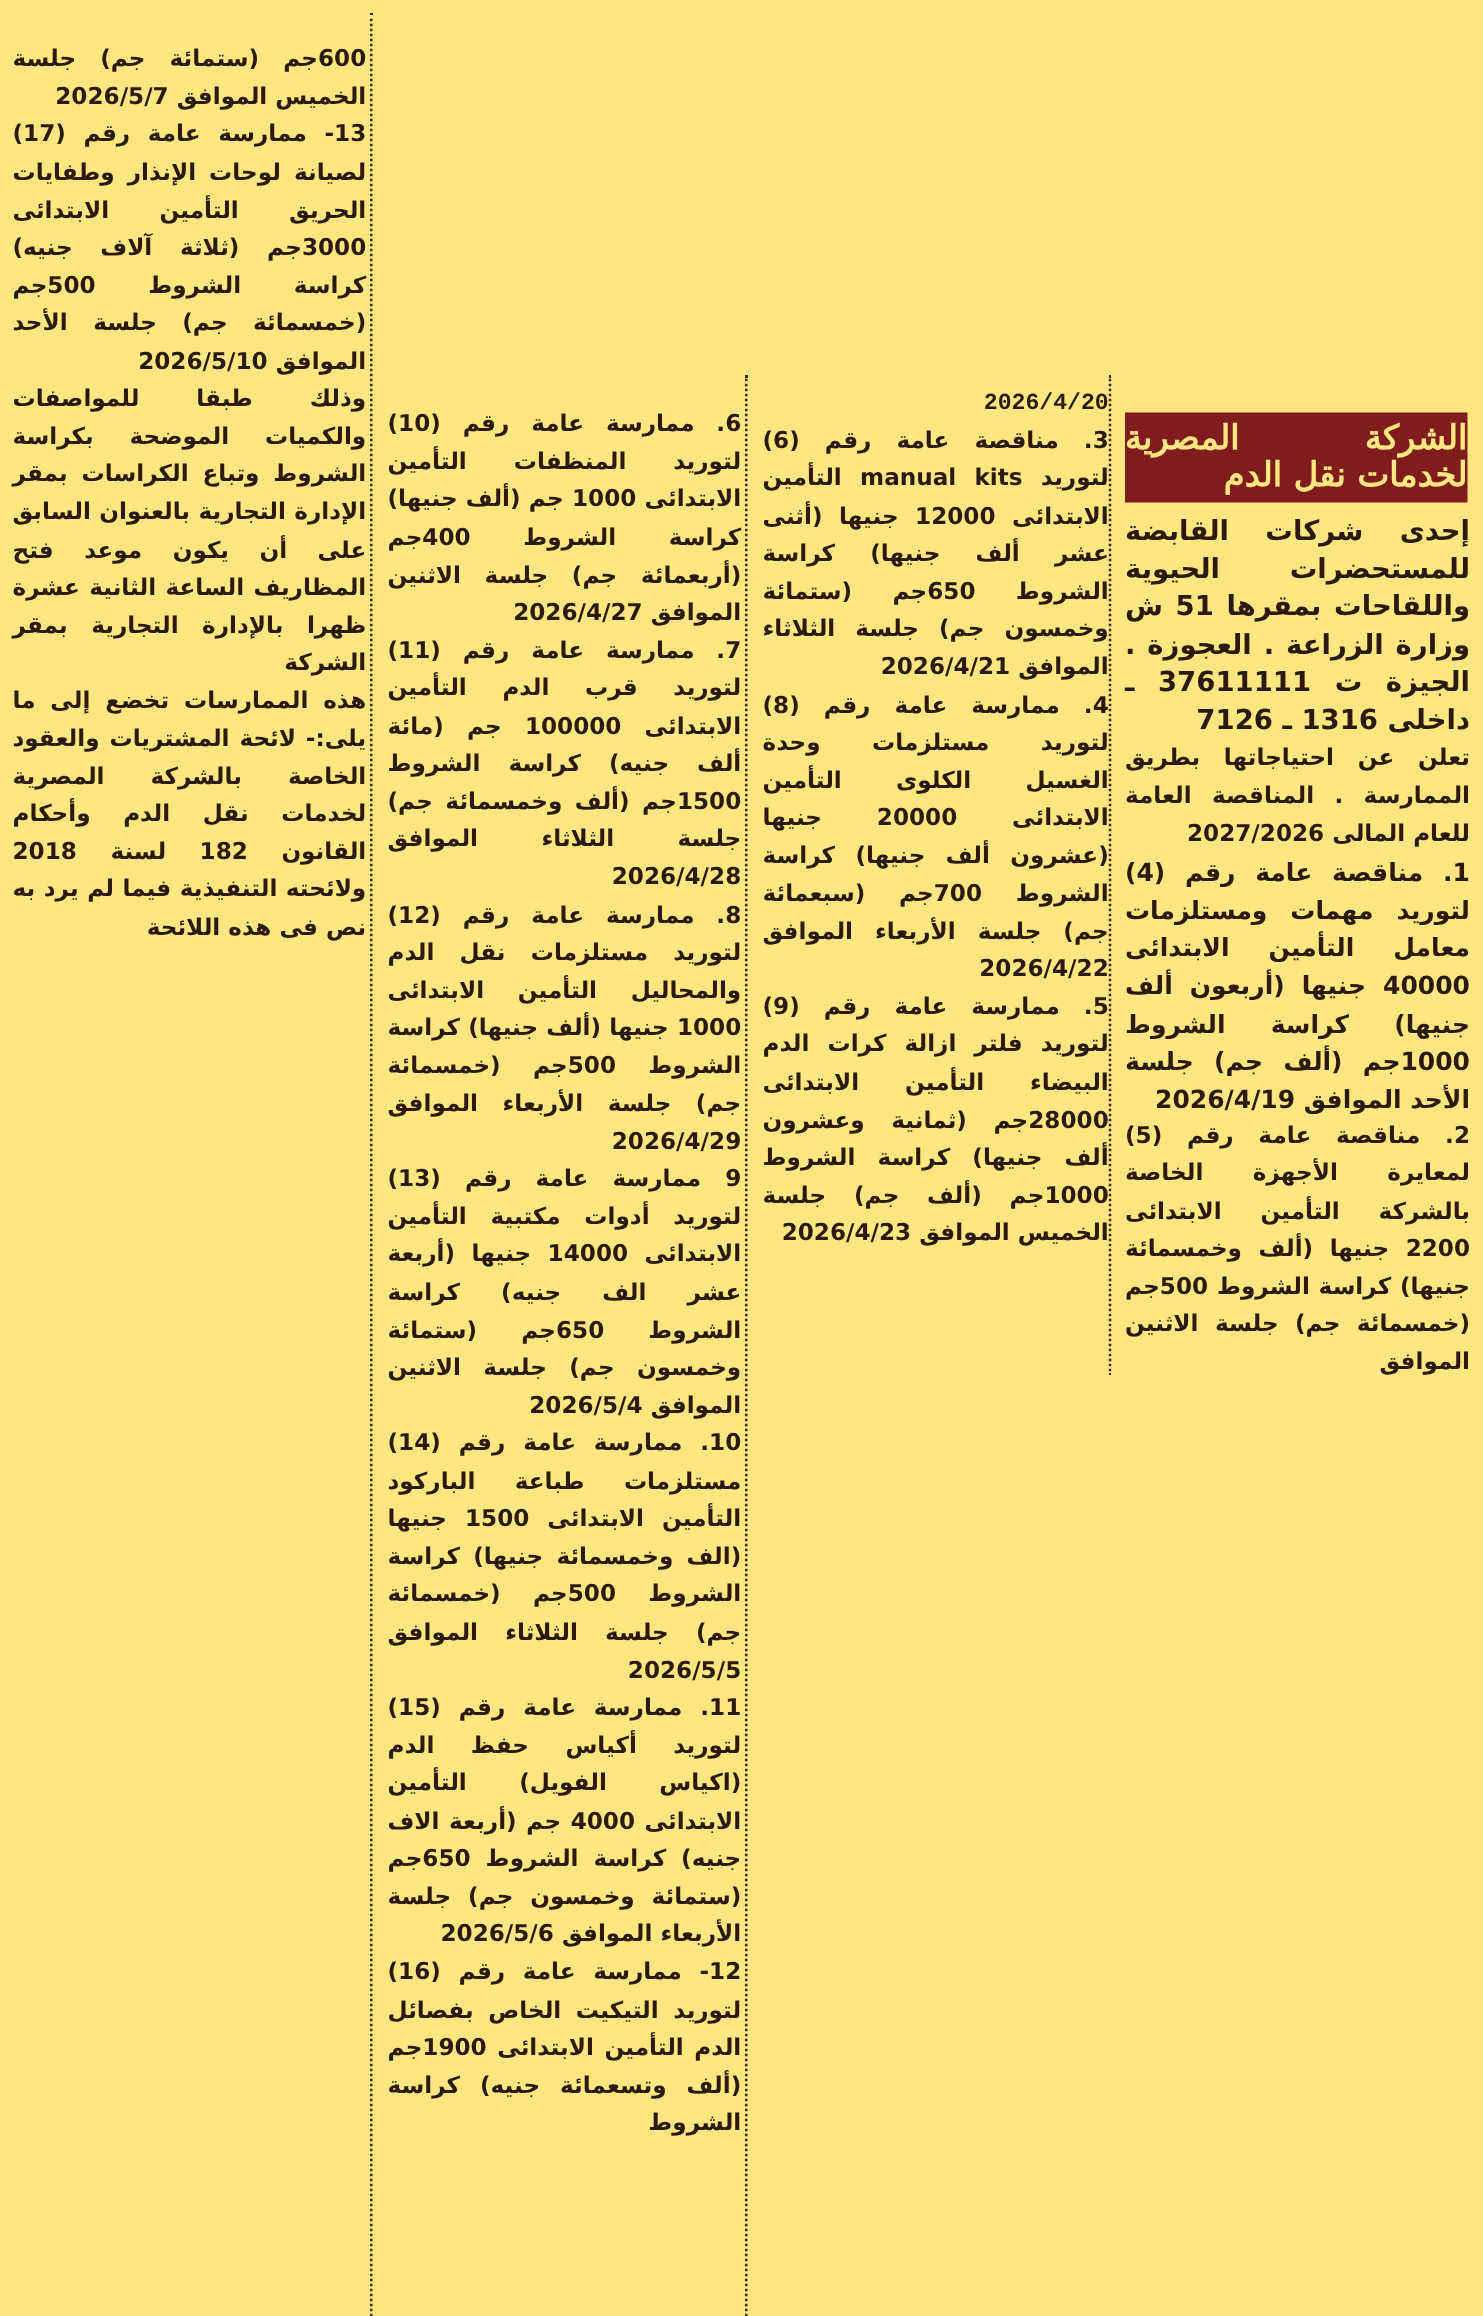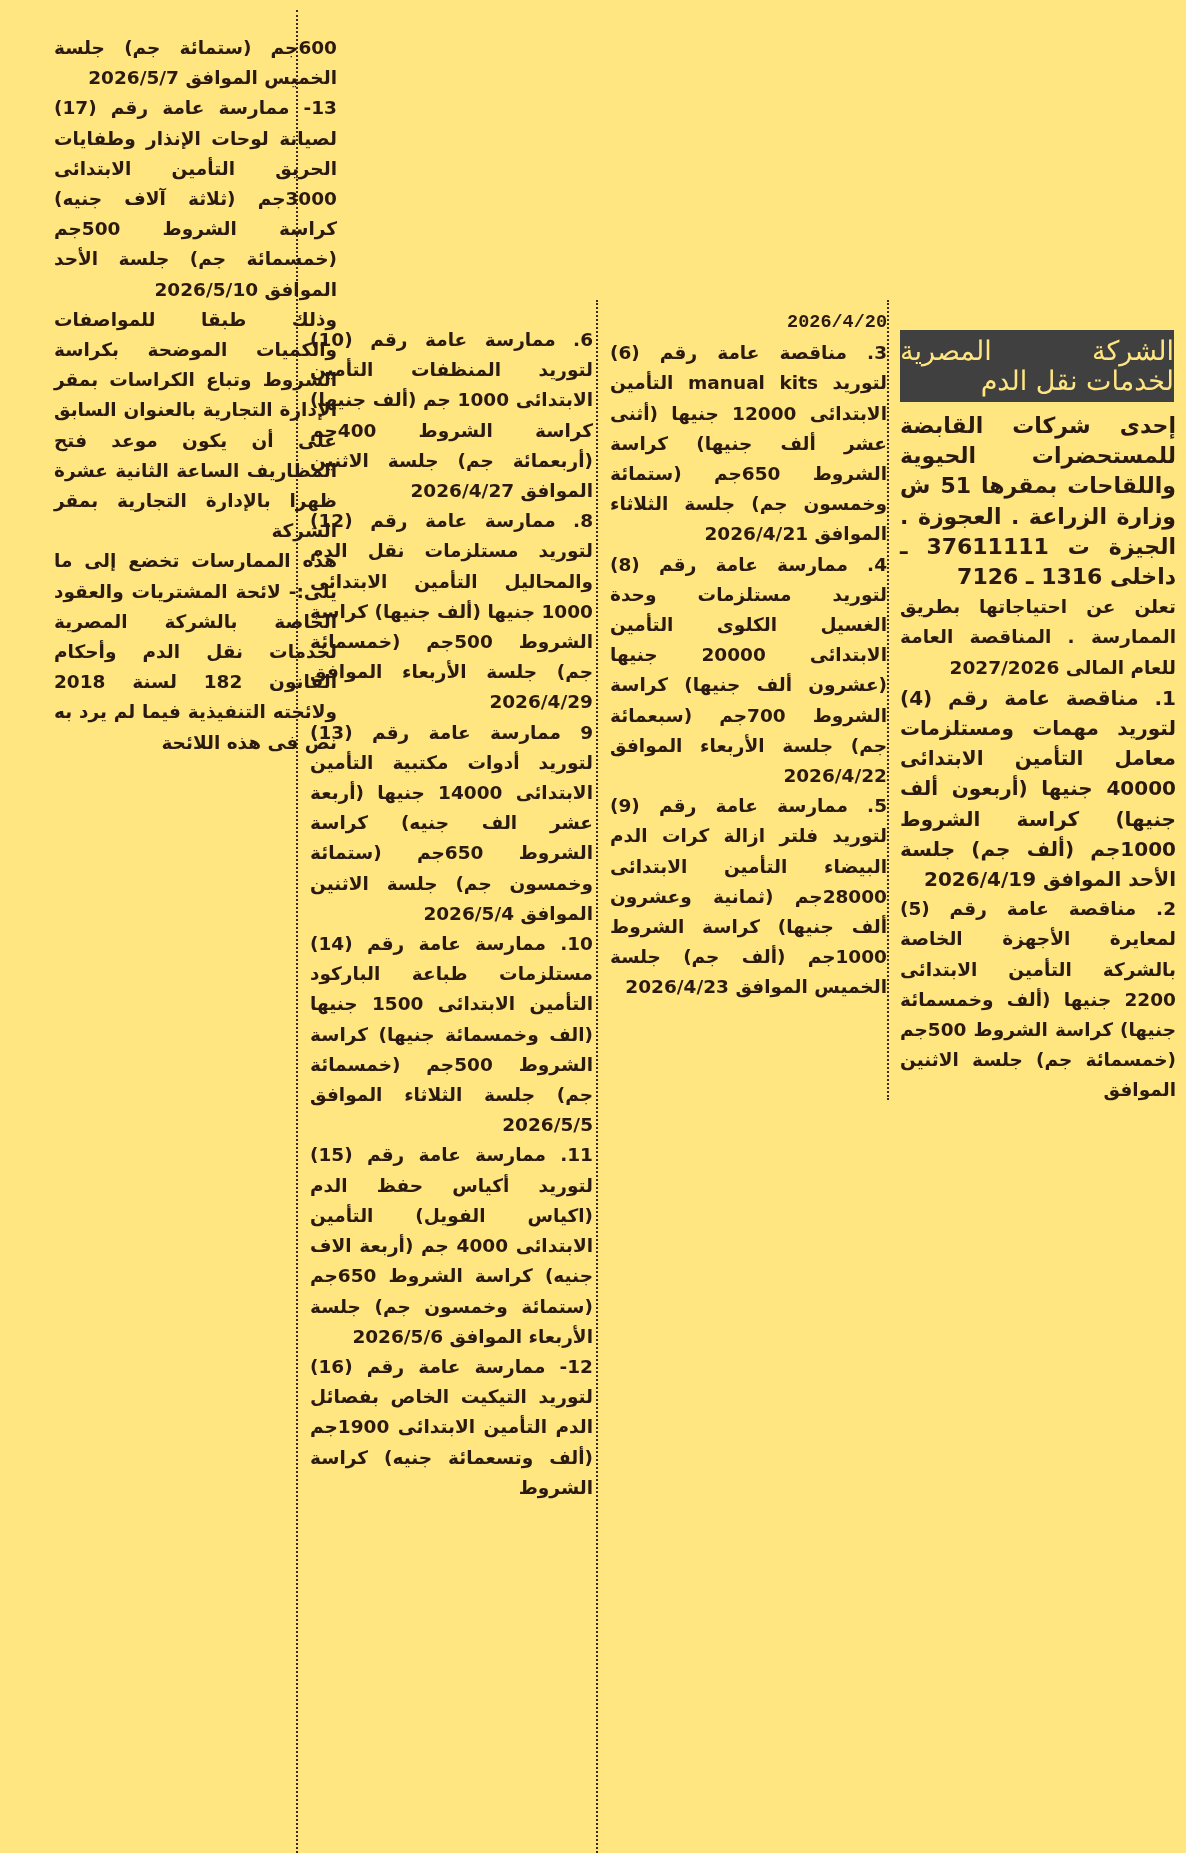--- a/index.html
+++ b/index.html
@@ -23,31 +23,31 @@
   }
   .col p { margin: 0; }
   .vrule {
     position: absolute;
     width: 0;
     border-left: 2px dotted #3a2a1a;
   }
   #col1 { left: 900px; top: 330px; width: 276px; }
   #col2 { left: 610px; top: 308px; width: 277px; }
   #col3 { left: 310px; top: 325px; width: 283px; }
-  #col4 { left: 10px;  top: 33px;  width: 283px; margin-left: 44px; }
+  #col4 { left: 10px;  top: 33px;  width: 283px; }
   .title-box {
-    background: #404040;
+    background: #7f1d1d;
     color: #ffe680;
     height: 72px;
     display: flex;
     align-items: center;
     justify-content: center;
     font-family: "DejaVu Serif", serif;
     font-size: 27px;
-    font-weight: normal;
+    font-weight: bold;
     letter-spacing: -1px;
     margin-bottom: 9px;
     margin-right: 2px;
   }
   .intro { font-size: 22px; }
   .tight { font-size: 20px; }
   .date-line { font-family: Liberation Mono, monospace; }
 </style>
 </head>
 <body>
@@ -68,20 +68,21 @@
 
 <div class="col" id="col2">
   <p class="date-line">2026/4/20</p>
   <p>3. مناقصة عامة رقم (6) لتوريد manual kits التأمين الابتدائى 12000 جنيها (أثنى عشر ألف جنيها) كراسة الشروط 650جم (ستمائة وخمسون جم) جلسة الثلاثاء الموافق 2026/4/21</p>
   <p>4. ممارسة عامة رقم (8) لتوريد مستلزمات وحدة الغسيل الكلوى التأمين الابتدائى 20000 جنيها (عشرون ألف جنيها) كراسة الشروط 700جم (سبعمائة جم) جلسة الأربعاء الموافق 2026/4/22</p>
   <p>5. ممارسة عامة رقم (9) لتوريد فلتر ازالة كرات الدم البيضاء التأمين الابتدائى 28000جم (ثمانية وعشرون ألف جنيها) كراسة الشروط 1000جم (ألف جم) جلسة الخميس الموافق 2026/4/23</p>
 </div>
 
 <div class="col" id="col3">
   <p>6. ممارسة عامة رقم (10) لتوريد المنظفات التأمين الابتدائى 1000 جم (ألف جنيها) كراسة الشروط 400جم (أربعمائة جم) جلسة الاثنين الموافق 2026/4/27</p>
+  <p>7. ممارسة عامة رقم (11) لتوريد قرب الدم التأمين الابتدائى 100000 جم (مائة ألف جنيه) كراسة الشروط 1500جم (ألف وخمسمائة جم) جلسة الثلاثاء الموافق 2026/4/28</p>
   <p>8. ممارسة عامة رقم (12) لتوريد مستلزمات نقل الدم والمحاليل التأمين الابتدائى 1000 جنيها (ألف جنيها) كراسة الشروط 500جم (خمسمائة جم) جلسة الأربعاء الموافق 2026/4/29</p>
   <p>9 ممارسة عامة رقم (13) لتوريد أدوات مكتبية التأمين الابتدائى 14000 جنيها (أربعة عشر الف جنيه) كراسة الشروط 650جم (ستمائة وخمسون جم) جلسة الاثنين الموافق 2026/5/4</p>
   <p>10. ممارسة عامة رقم (14) مستلزمات طباعة الباركود التأمين الابتدائى 1500 جنيها (الف وخمسمائة جنيها) كراسة الشروط 500جم (خمسمائة جم) جلسة الثلاثاء الموافق 2026/5/5</p>
   <p>11. ممارسة عامة رقم (15) لتوريد أكياس حفظ الدم (اكياس الفويل) التأمين الابتدائى 4000 جم (أربعة الاف جنيه) كراسة الشروط 650جم (ستمائة وخمسون جم) جلسة الأربعاء الموافق 2026/5/6</p>
   <p>12- ممارسة عامة رقم (16) لتوريد التيكيت الخاص بفصائل الدم التأمين الابتدائى 1900جم (ألف وتسعمائة جنيه) كراسة الشروط</p>
 </div>
 
 <div class="col" id="col4">
   <p>600جم (ستمائة جم) جلسة الخميس الموافق 2026/5/7</p>
   <p>13- ممارسة عامة رقم (17) لصيانة لوحات الإنذار وطفايات الحريق التأمين الابتدائى 3000جم (ثلاثة آلاف جنيه) كراسة الشروط 500جم (خمسمائة جم) جلسة الأحد الموافق 2026/5/10</p>

